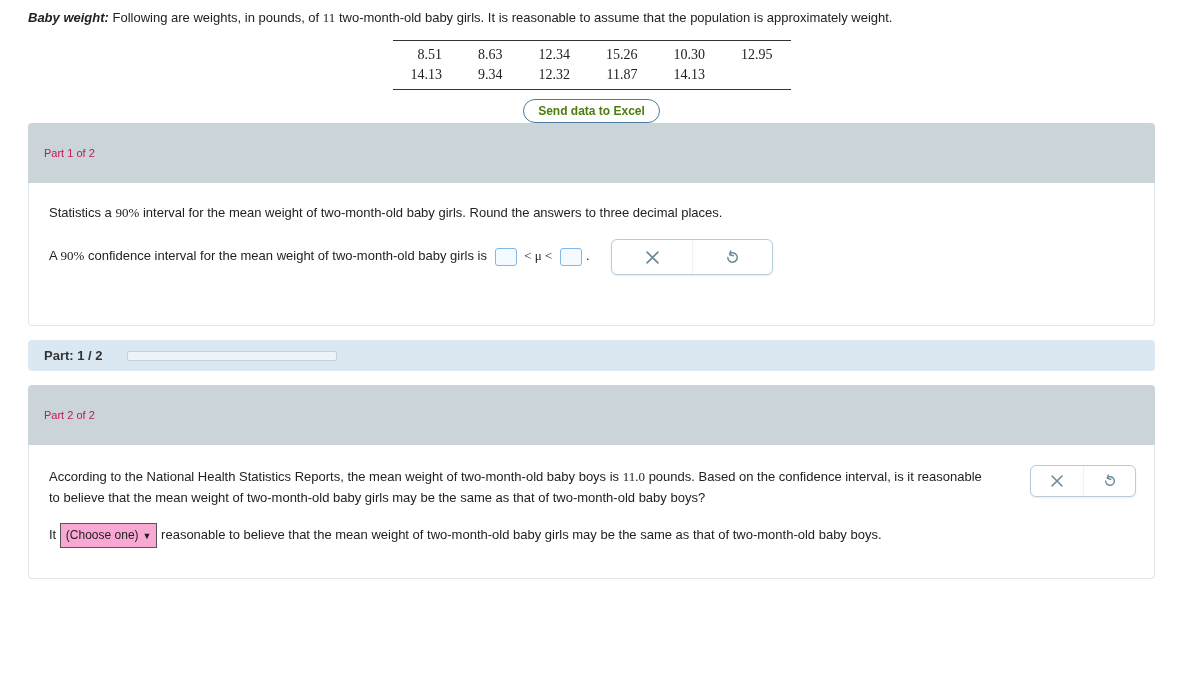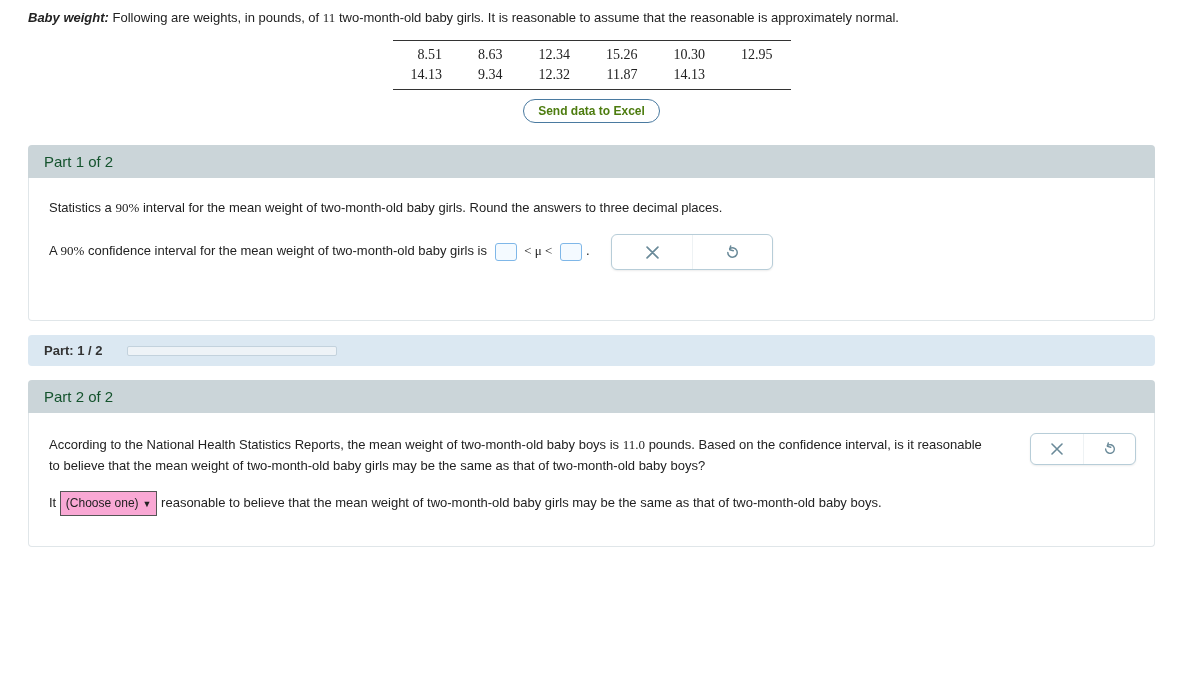--- a/index.html
+++ b/index.html
@@ -7,21 +7,21 @@
     font-family: Verdana, Geneva, sans-serif;
     font-size: 13px;
     color: #222;
     margin: 0;
     padding: 10px 28px 30px 28px;
     background: #fff;
   }
   .intro { margin-bottom: 14px; }
   .intro b { font-weight: bold; font-style: italic; }
   .num { font-family: Georgia, 'Times New Roman', serif; }
-  .data-block { text-align: center; margin-bottom: 22px; }
+  .data-block { text-align: center; }
   .data-table {
     display: inline-block;
     border-top: 1px solid #333;
     border-bottom: 1px solid #333;
     padding: 4px 0;
   }
   .data-table table { border-collapse: collapse; }
   .data-table td {
     padding: 2px 18px 2px 18px;
     text-align: right;
@@ -35,24 +35,24 @@
     color: #4d7c0f;
     background: #fff;
     border-radius: 14px;
     padding: 4px 14px;
     font-size: 12px;
     font-weight: bold;
     cursor: pointer;
   }
   .part-header {
     background: #cbd5d9;
-    padding: 8px 16px;
+    padding: 24px 16px;
     border-radius: 4px 4px 0 0;
-    font-size: 15px;
-    color: #14532d;
+    font-size: 11px;
+    color: #be185d;
   }
   .part-body {
     border: 1px solid #e0e6e9;
     border-top: none;
     background: #fff;
     padding: 22px 20px 50px 20px;
     border-radius: 0 0 4px 4px;
     position: relative;
     margin-bottom: 14px;
   }
@@ -117,21 +117,21 @@
   }
   .sel .tri { font-size: 9px; margin-left: 4px; }
   .p1-line2 { margin-top: 18px; line-height: 2; }
   .mu { font-family: Georgia, serif; }
   svg { display:block; }
 </style>
 </head>
 <body>
 
 <div class="intro">
-  <b>Baby weight:</b><span> Following are weights, in pounds, of </span><span class="num">11</span><span> two-month-old baby girls. It is reasonable to assume that the reasonable is approximately normal.</span>
+  <b>Baby weight:</b><span> Following are weights, in pounds, of </span><span class="num">11</span><span> two-month-old baby girls. It is reasonable to assume that the population is approximately weight.</span>
 </div>
 
 <div class="data-block">
   <div class="data-table">
     <table>
       <tbody>
           <tr>
         <td>8.51</td>
         <td>8.63</td>
         <td>12.34</td>

